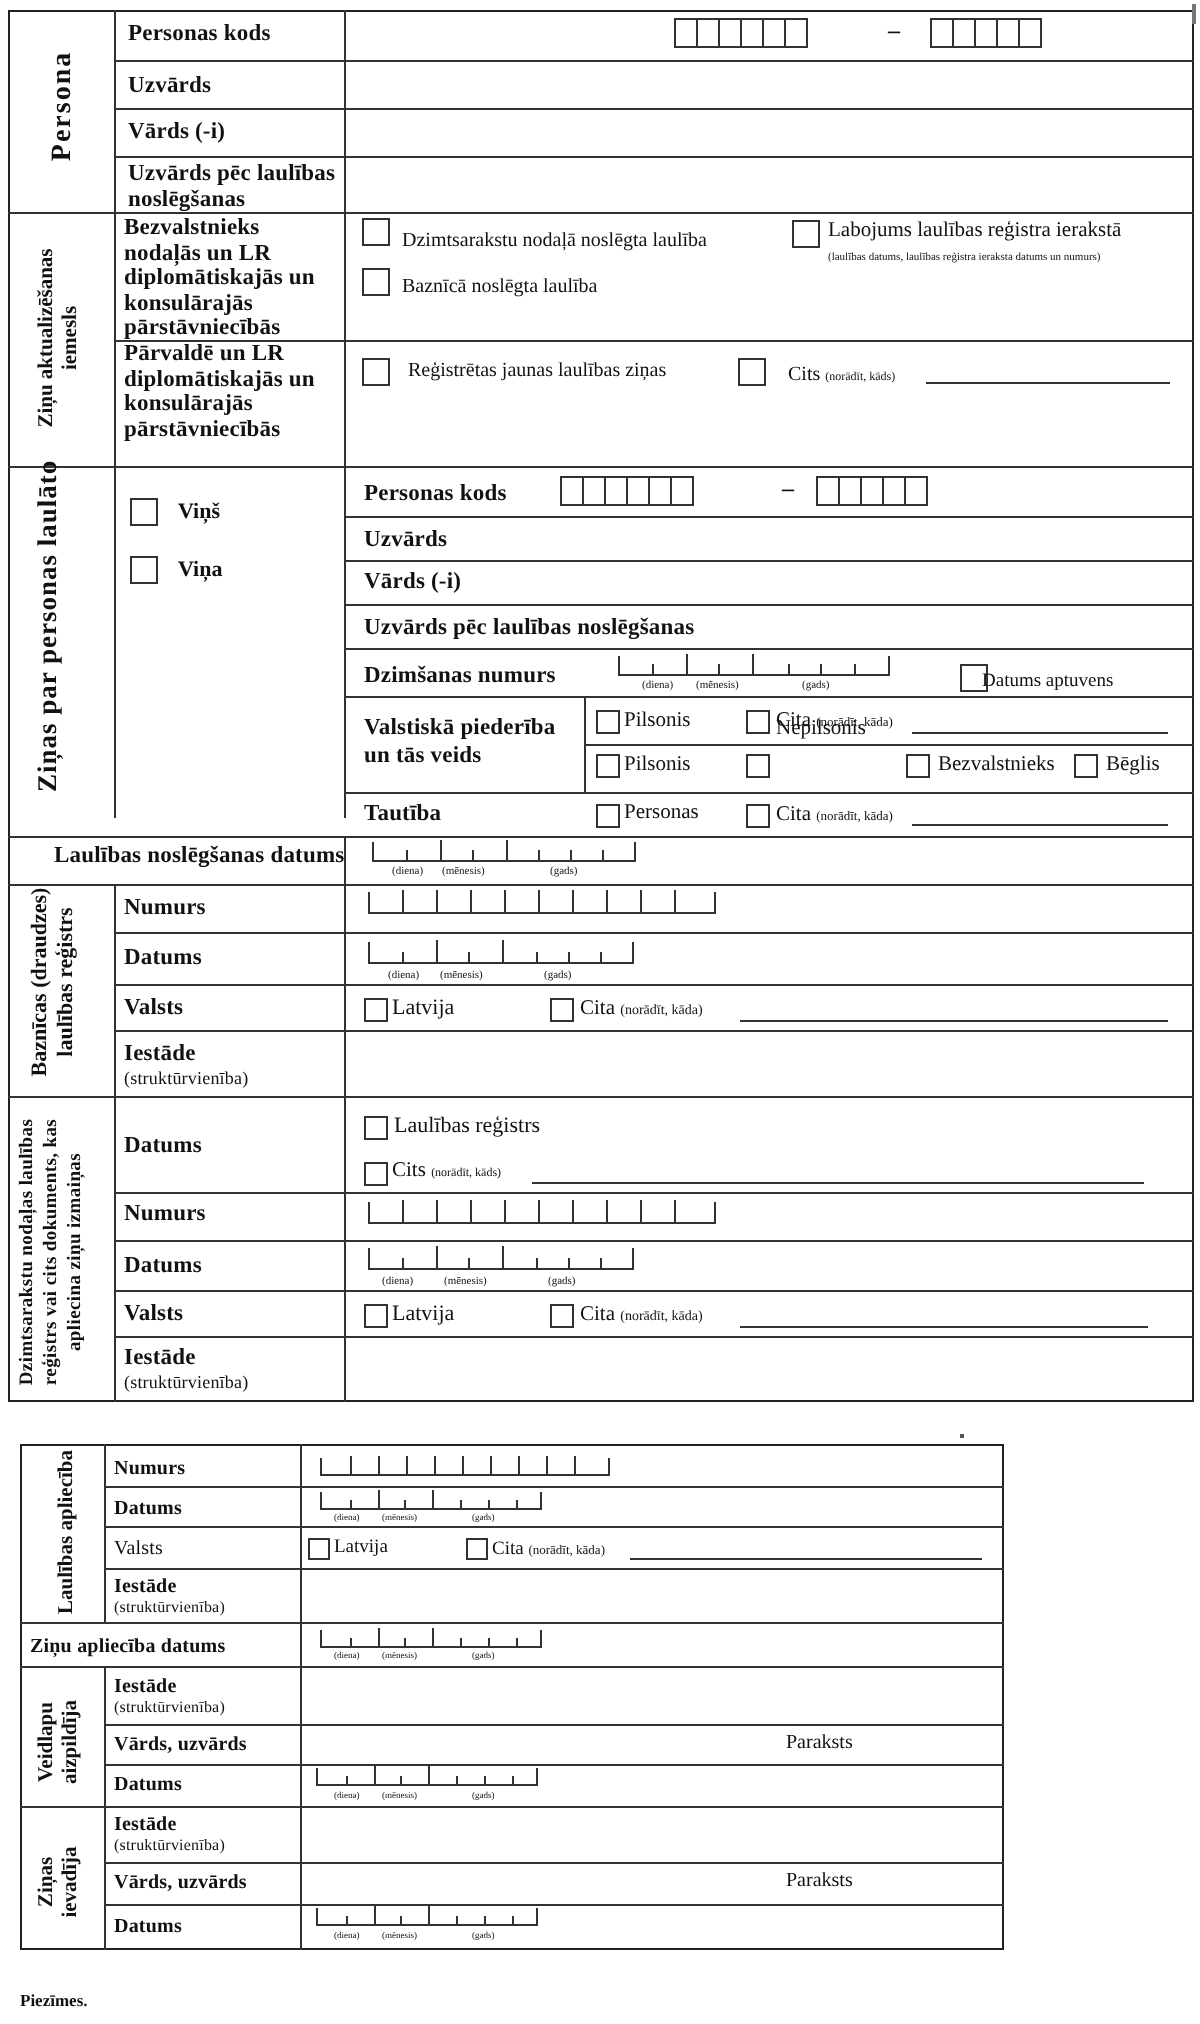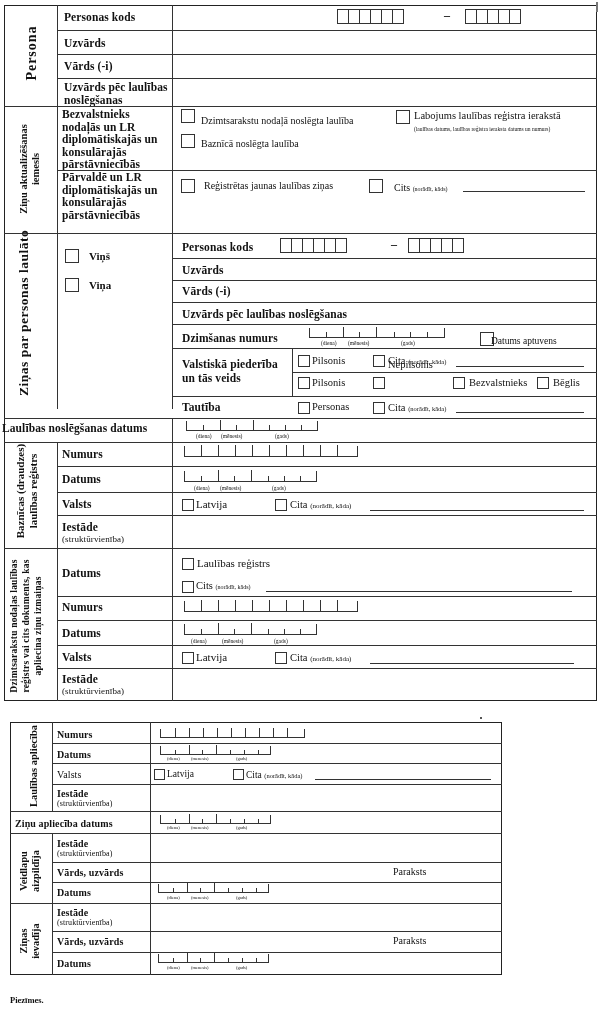--- a/index.html
+++ b/index.html
@@ -200,21 +200,21 @@
 <div class="opt" style="left:312px; top:401px;">Personas</div>
 <div class="cb" style="left:373px; top:402px;"></div>
 <div class="opt" style="left:388px; top:402px;">
   <span>Cita</span>
   <span class="hint">(norādīt, kāda)</span>
 </div>
 <div class="line" style="left:456px; top:412px; width:128px;"></div>
 
 <div class="hl" style="left:4px; top:418px; width:593px; border-top-width:1.5px;"></div>
 
-<div class="lbl" style="left:2px; top:422px;">Laulības noslēgšanas datums</div>
+<div class="lbl" style="left:27px; top:422px;">Laulības noslēgšanas datums</div>
 <div class="vl" style="left:172px; top:418px; height:24px;"></div>
 <div class="seg" style="left:186px; top:421px; width:132px;">
   <div class="tick" style="left:16px;"></div>
     <div class="tickh" style="left:33px;"></div>
   <div class="tick" style="left:49px;"></div>
     <div class="tickh" style="left:66px;"></div>
   <div class="tick" style="left:82px;"></div>
     <div class="tick" style="left:98px;"></div>
     <div class="tick" style="left:114px;"></div>
 </div>

